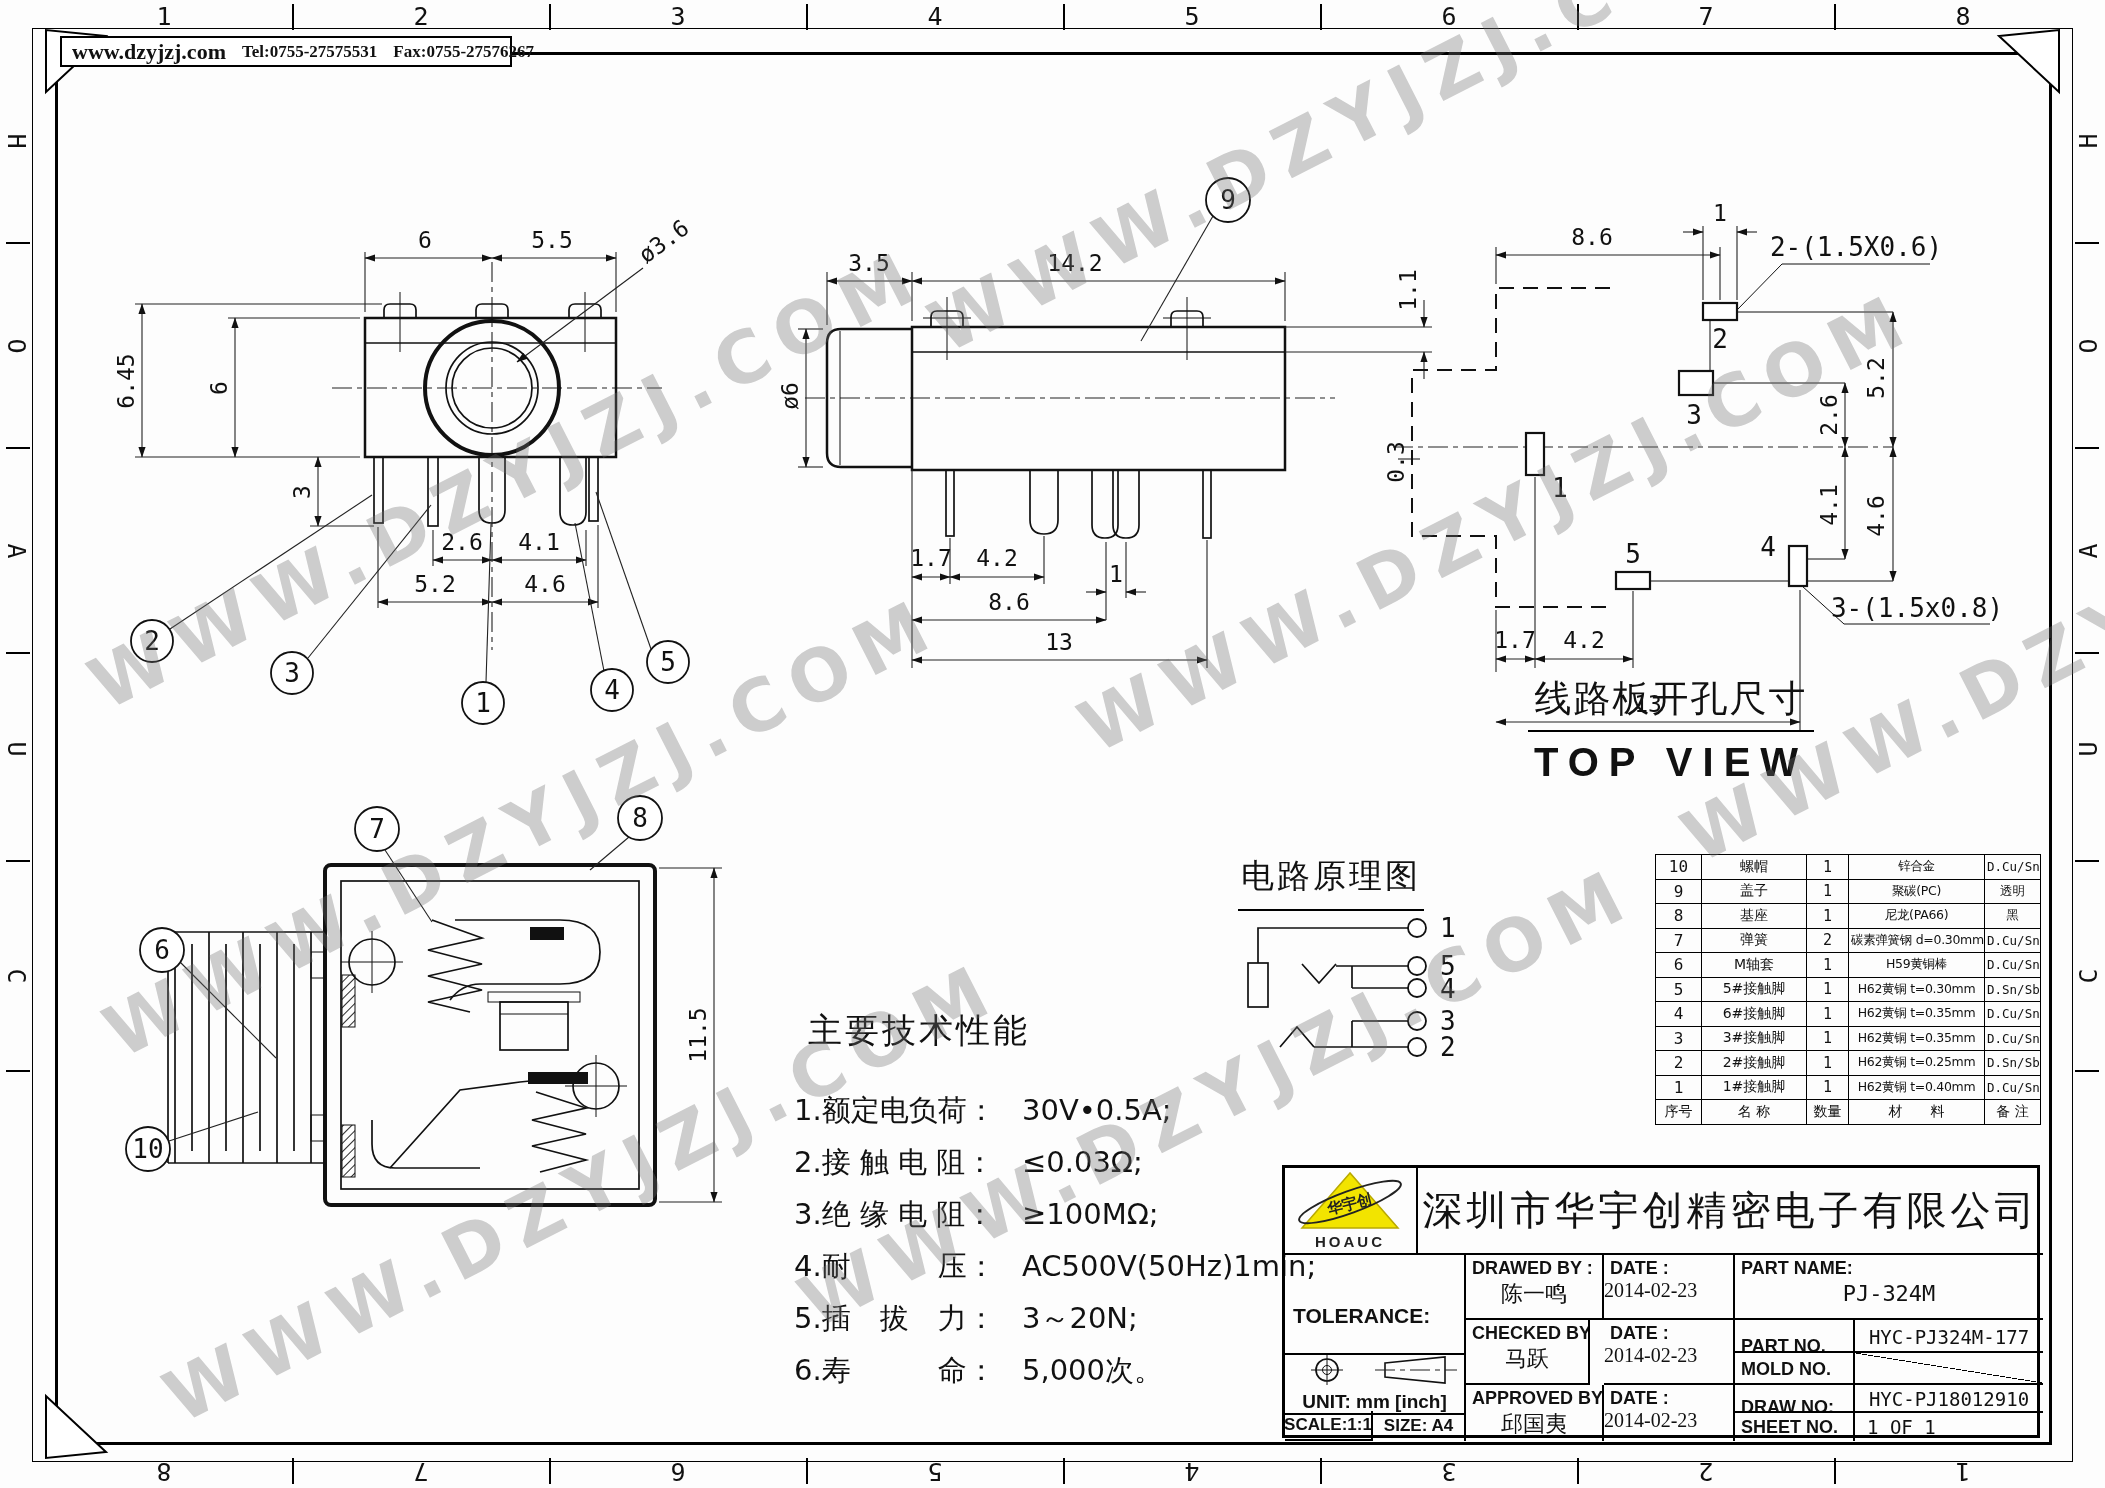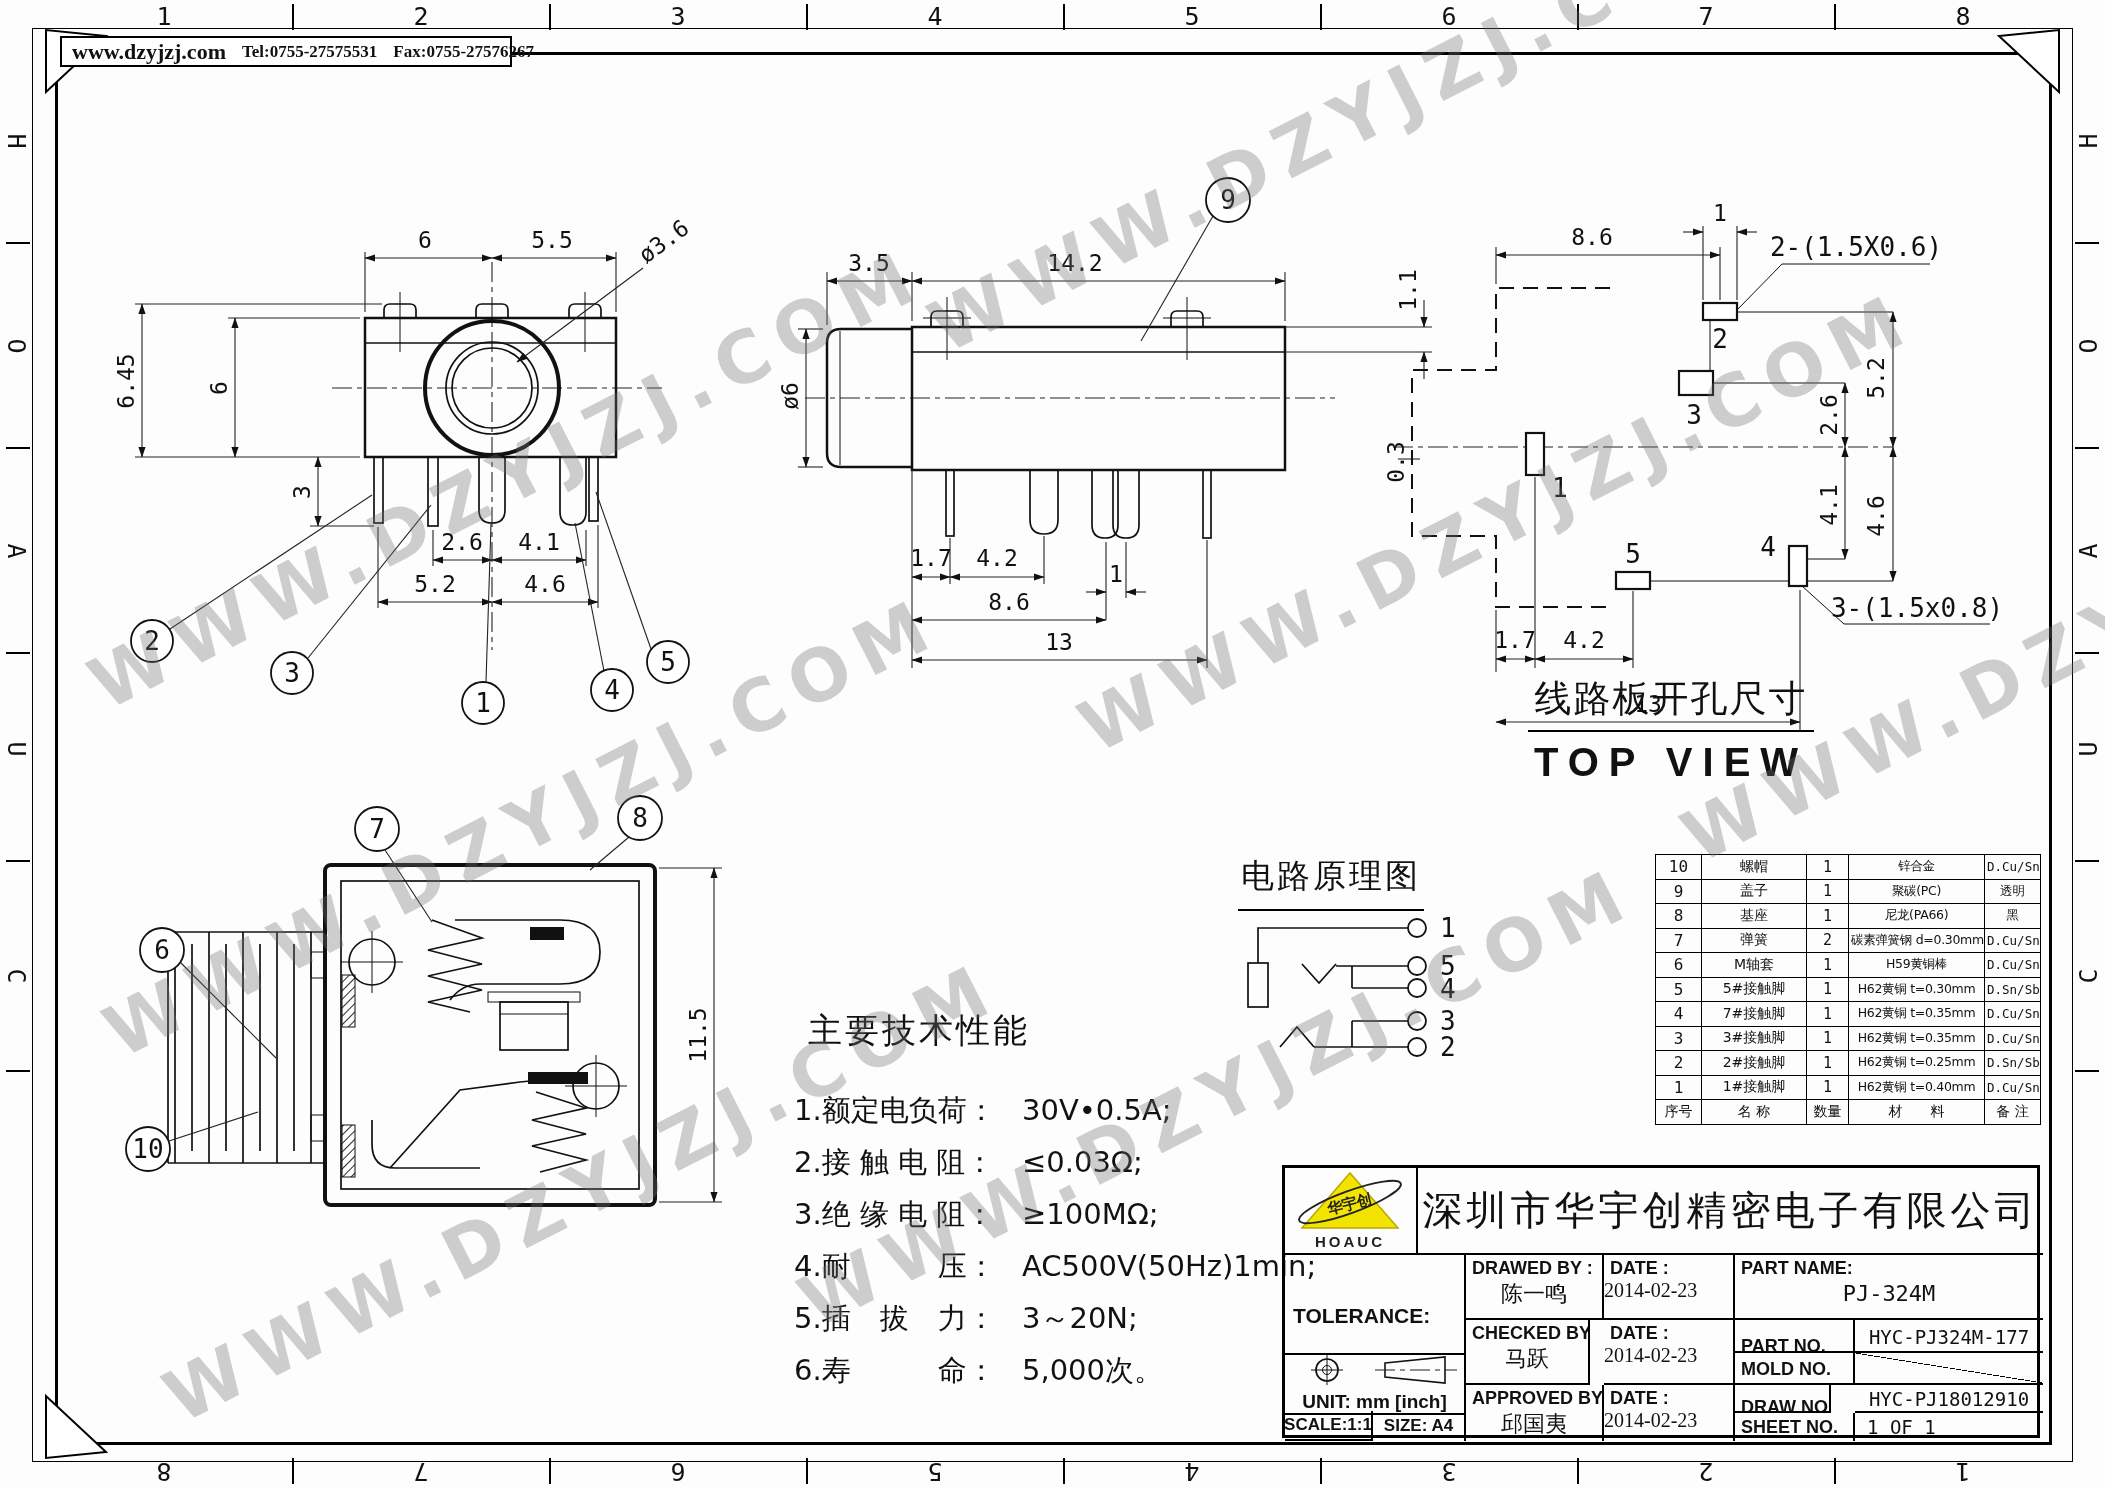--- a/index.html
+++ b/index.html
@@ -483,21 +483,21 @@
           </tr>
       <tr>
             <td class="c-no">5</td>
             <td class="c-name">5#接触脚</td>
             <td class="c-qty">1</td>
             <td class="c-mat">H62黄铜 t=0.30mm</td>
             <td class="c-rem">D.Sn/Sb</td>
           </tr>
       <tr>
             <td class="c-no">4</td>
-            <td class="c-name">7#接触脚</td>
+            <td class="c-name">6#接触脚</td>
             <td class="c-qty">1</td>
             <td class="c-mat">H62黄铜 t=0.35mm</td>
             <td class="c-rem">D.Cu/Sn</td>
           </tr>
       <tr>
             <td class="c-no">3</td>
             <td class="c-name">3#接触脚</td>
             <td class="c-qty">1</td>
             <td class="c-mat">H62黄铜 t=0.35mm</td>
             <td class="c-rem">D.Cu/Sn</td>
@@ -591,21 +591,21 @@
       </div>
 
       <div class="cell nr" style="left:450px;top:0;width:308px;height:65px">
         <div class="lab">PART  NAME:</div>
         <div class="mval" style="font-size:22px;margin-top:2px">PJ-324M</div>
       </div>
       <div class="cell lab" style="left:450px;top:65px;width:120px;height:33px;padding-top:16px">PART  NO.</div>
       <div class="cell nr mval" style="left:570px;top:65px;width:188px;height:33px;padding-top:6px">HYC-PJ324M-177</div>
       <div class="cell lab" style="left:450px;top:98px;width:120px;height:32px;padding-top:6px">MOLD  NO.</div>
       <div class="cell nr diagcell" style="left:570px;top:98px;width:188px;height:32px"></div>
-      <div class="cell lab" style="left:450px;top:130px;width:96px;height:28px;padding-top:12px">DRAW  NO:</div>
+      <div class="cell lab" style="left:450px;top:130px;width:120px;height:28px;padding-top:12px">DRAW  NO:</div>
       <div class="cell nr mval" style="left:570px;top:130px;width:188px;height:28px;padding-top:3px">HYC-PJ18012910</div>
       <div class="cell lab nb" style="left:450px;top:158px;width:120px;height:28px;padding-top:4px">SHEET  NO.</div>
       <div class="cell nr nb mval" style="left:570px;top:158px;width:188px;height:28px;padding-top:3px;text-align:left;padding-left:12px">1 OF 1</div>
     </div>
   </div>
 
   <div class="wm" style="left:95px;top:647px">WWW.DZYJZJ.COM</div>
   <div class="wm" style="left:935px;top:290px">WWW.DZYJZJ.COM</div>
   <div class="wm" style="left:1085px;top:690px">WWW.DZYJZJ.COM</div>
   <div class="wm" style="left:1688px;top:800px">WWW.DZYJZJ.COM</div>

